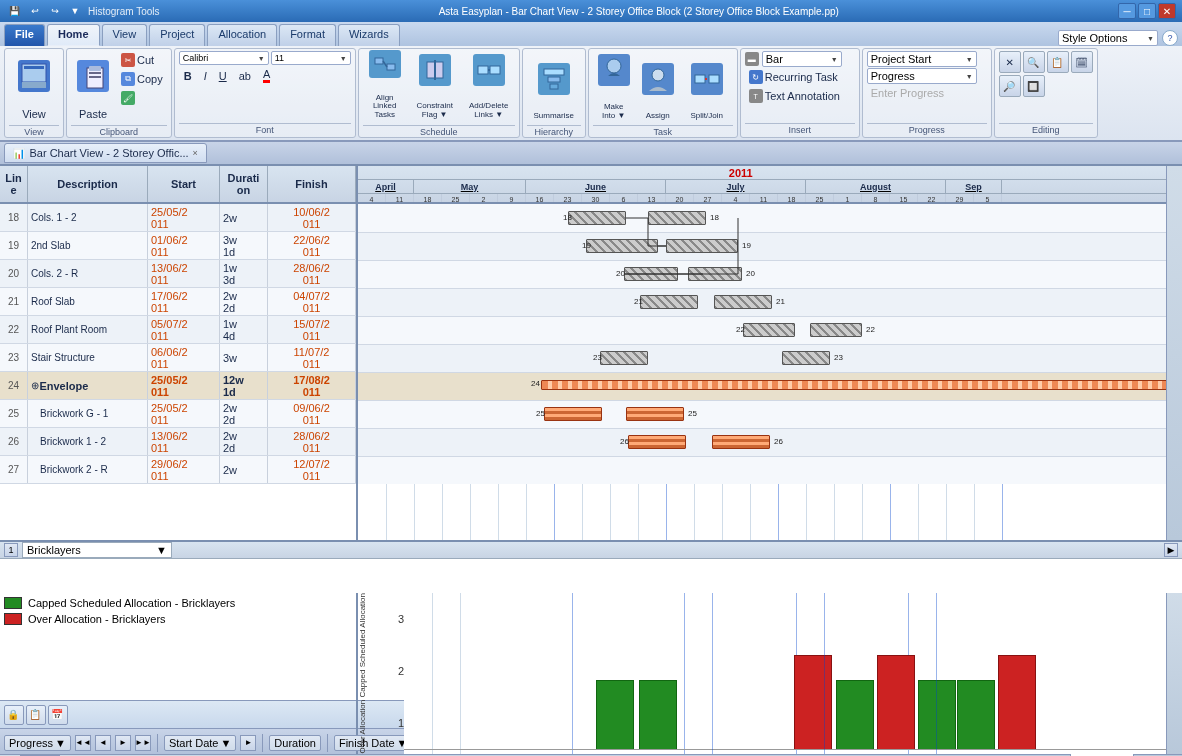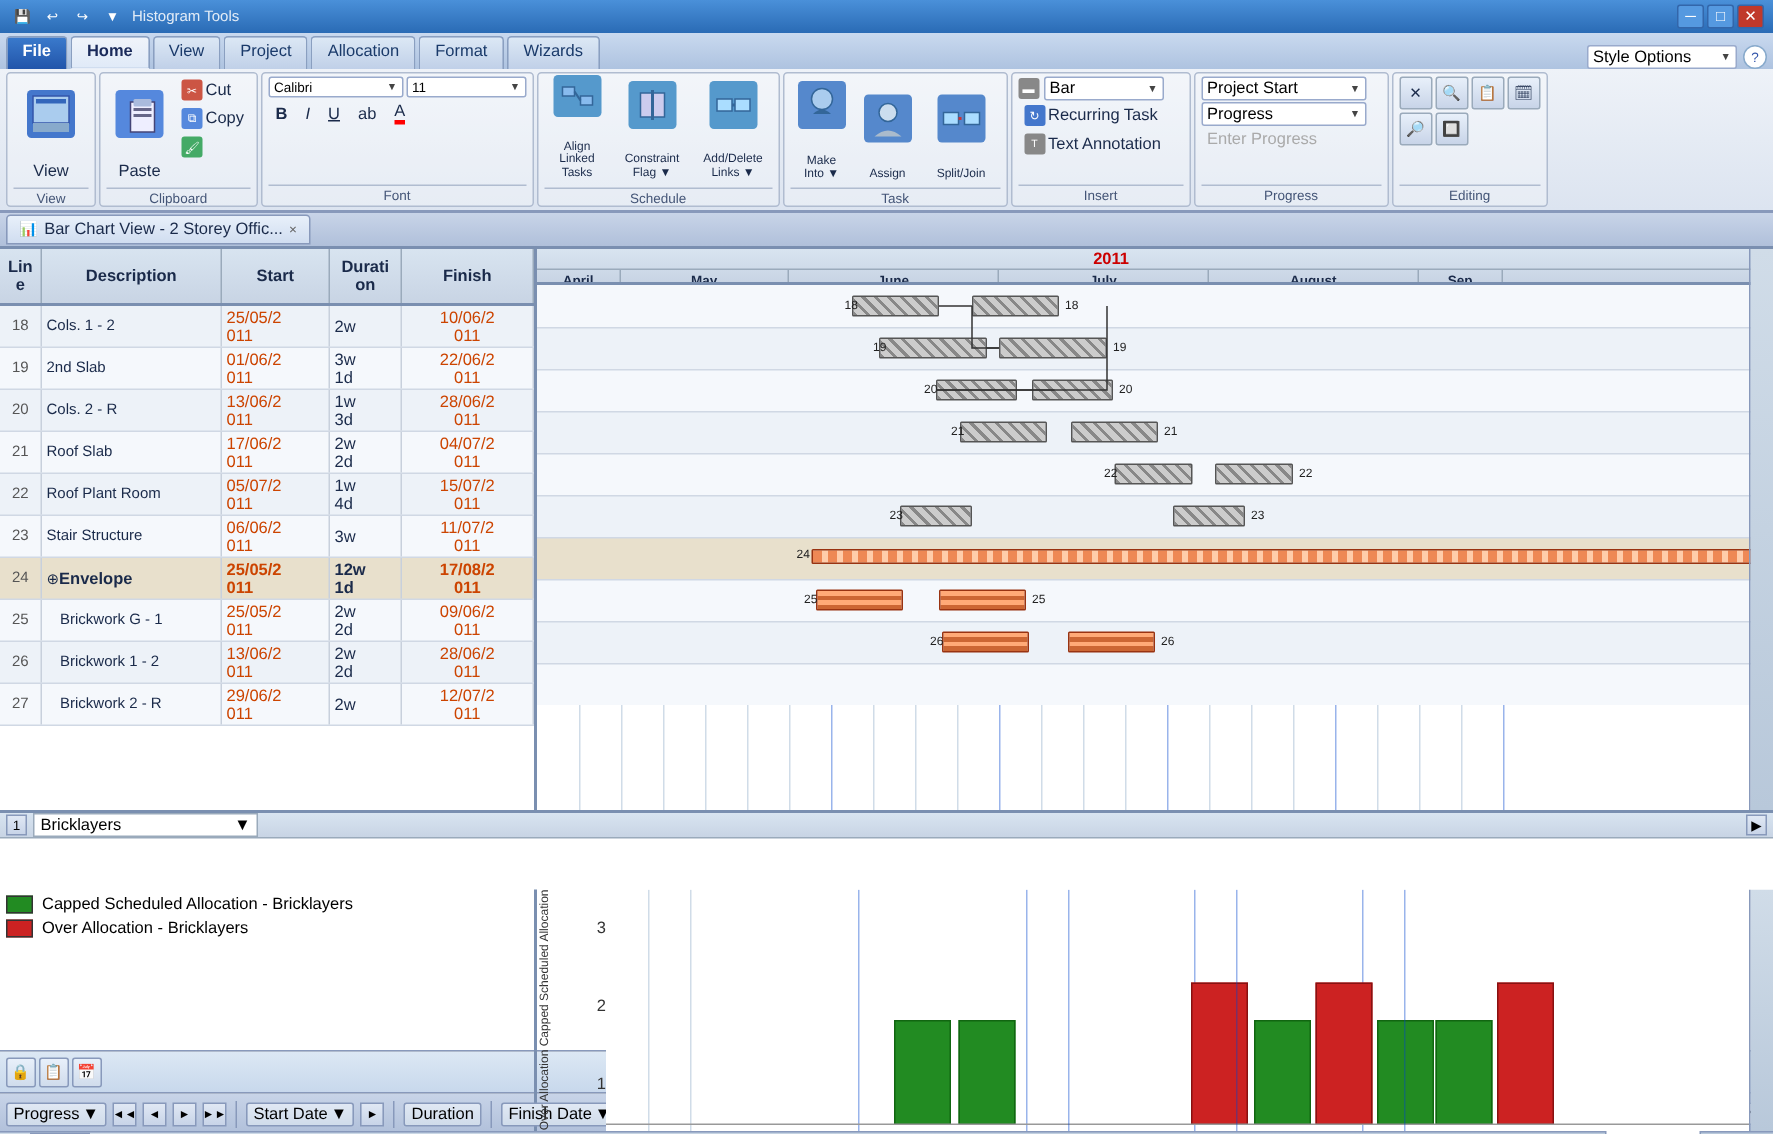--- a/index.html
+++ b/index.html
@@ -245,21 +245,21 @@
     .gantt-chart {
       flex: 1;
       overflow: hidden;
       position: relative;
       display: flex;
       flex-direction: column;
     }
     .gantt-time-header {
       background: linear-gradient(to bottom, #d8e4f0, #c8d4e4);
       border-bottom: 2px solid #7a8fb0;
-      height: 24px;
+      height: 38px;
       position: relative;
       overflow: hidden;
       text-decoration: underline;
     }
     .gantt-year-row {
       height: 14px;
       display: flex;
       align-items: center;
       border-bottom: 1px solid #9aaabb;
       padding-left: 4px;
@@ -464,20 +464,21 @@
 <div class="title-bar">
   <div class="title-bar-left">
     <div class="qat">
       <div class="qat-btn">💾</div>
       <div class="qat-btn">↩</div>
       <div class="qat-btn">↪</div>
       <div class="qat-btn">▼</div>
     </div>
     <span style="font-size:10px; opacity:0.85;">Histogram Tools</span>
   </div>
+  <span class="title-bar-title" style="font-size:10px;">Asta Easyplan - Bar Chart View - 2 Storey Office Block (2 Storey Office Block Example.pp)</span>
   <div class="title-bar-controls">
     <div class="title-btn">─</div>
     <div class="title-btn maximize">□</div>
     <div class="title-btn close">✕</div>
   </div>
 </div>
 
 <div class="ribbon-tabs">
   <div class="ribbon-tab file">File</div>
   <div class="ribbon-tab active">Home</div>
@@ -604,20 +605,35 @@
               <rect x="15" y="10" width="10" height="8" fill="#aaddff" stroke="#336699"></rect>
               <line x1="13" y1="14" x2="15" y2="14" stroke="#336699" stroke-width="2"></line>
             </svg>
         </div>
         <span style="font-size:8px; text-align:center; line-height:1.1;">Add/Delete<br>Links ▼</span>
       </div>
     </div>
     <div class="ribbon-group-label">Schedule</div>
   </div>
 
+  <div class="ribbon-group">
+    <div class="ribbon-group-content">
+      <div class="ribbon-btn-large" style="width:54px;">
+        <div class="ribbon-icon-large" style="background:#5599cc;">
+          <svg width="28" height="28" viewBox="0 0 28 28">
+              <rect x="4" y="4" width="20" height="6" fill="#aaddff" stroke="#336699"></rect>
+              <rect x="8" y="12" width="12" height="5" fill="#88bbee" stroke="#336699"></rect>
+              <rect x="10" y="19" width="8" height="5" fill="#66aadd" stroke="#336699"></rect>
+            </svg>
+        </div>
+        <span style="font-size:8px;">Summarise</span>
+      </div>
+    </div>
+    <div class="ribbon-group-label">Hierarchy</div>
+  </div>
 
   <div class="ribbon-group">
     <div class="ribbon-group-content">
       <div class="ribbon-btn-large" style="width:42px;">
         <div class="ribbon-icon-large" style="background:#5588cc;">
           <svg width="28" height="28" viewBox="0 0 28 28">
               <circle cx="14" cy="10" r="7" fill="#aaccee" stroke="#336699"></circle>
               <path d="M8 20 Q14 14 20 20" fill="#336699"></path>
             </svg>
         </div>

